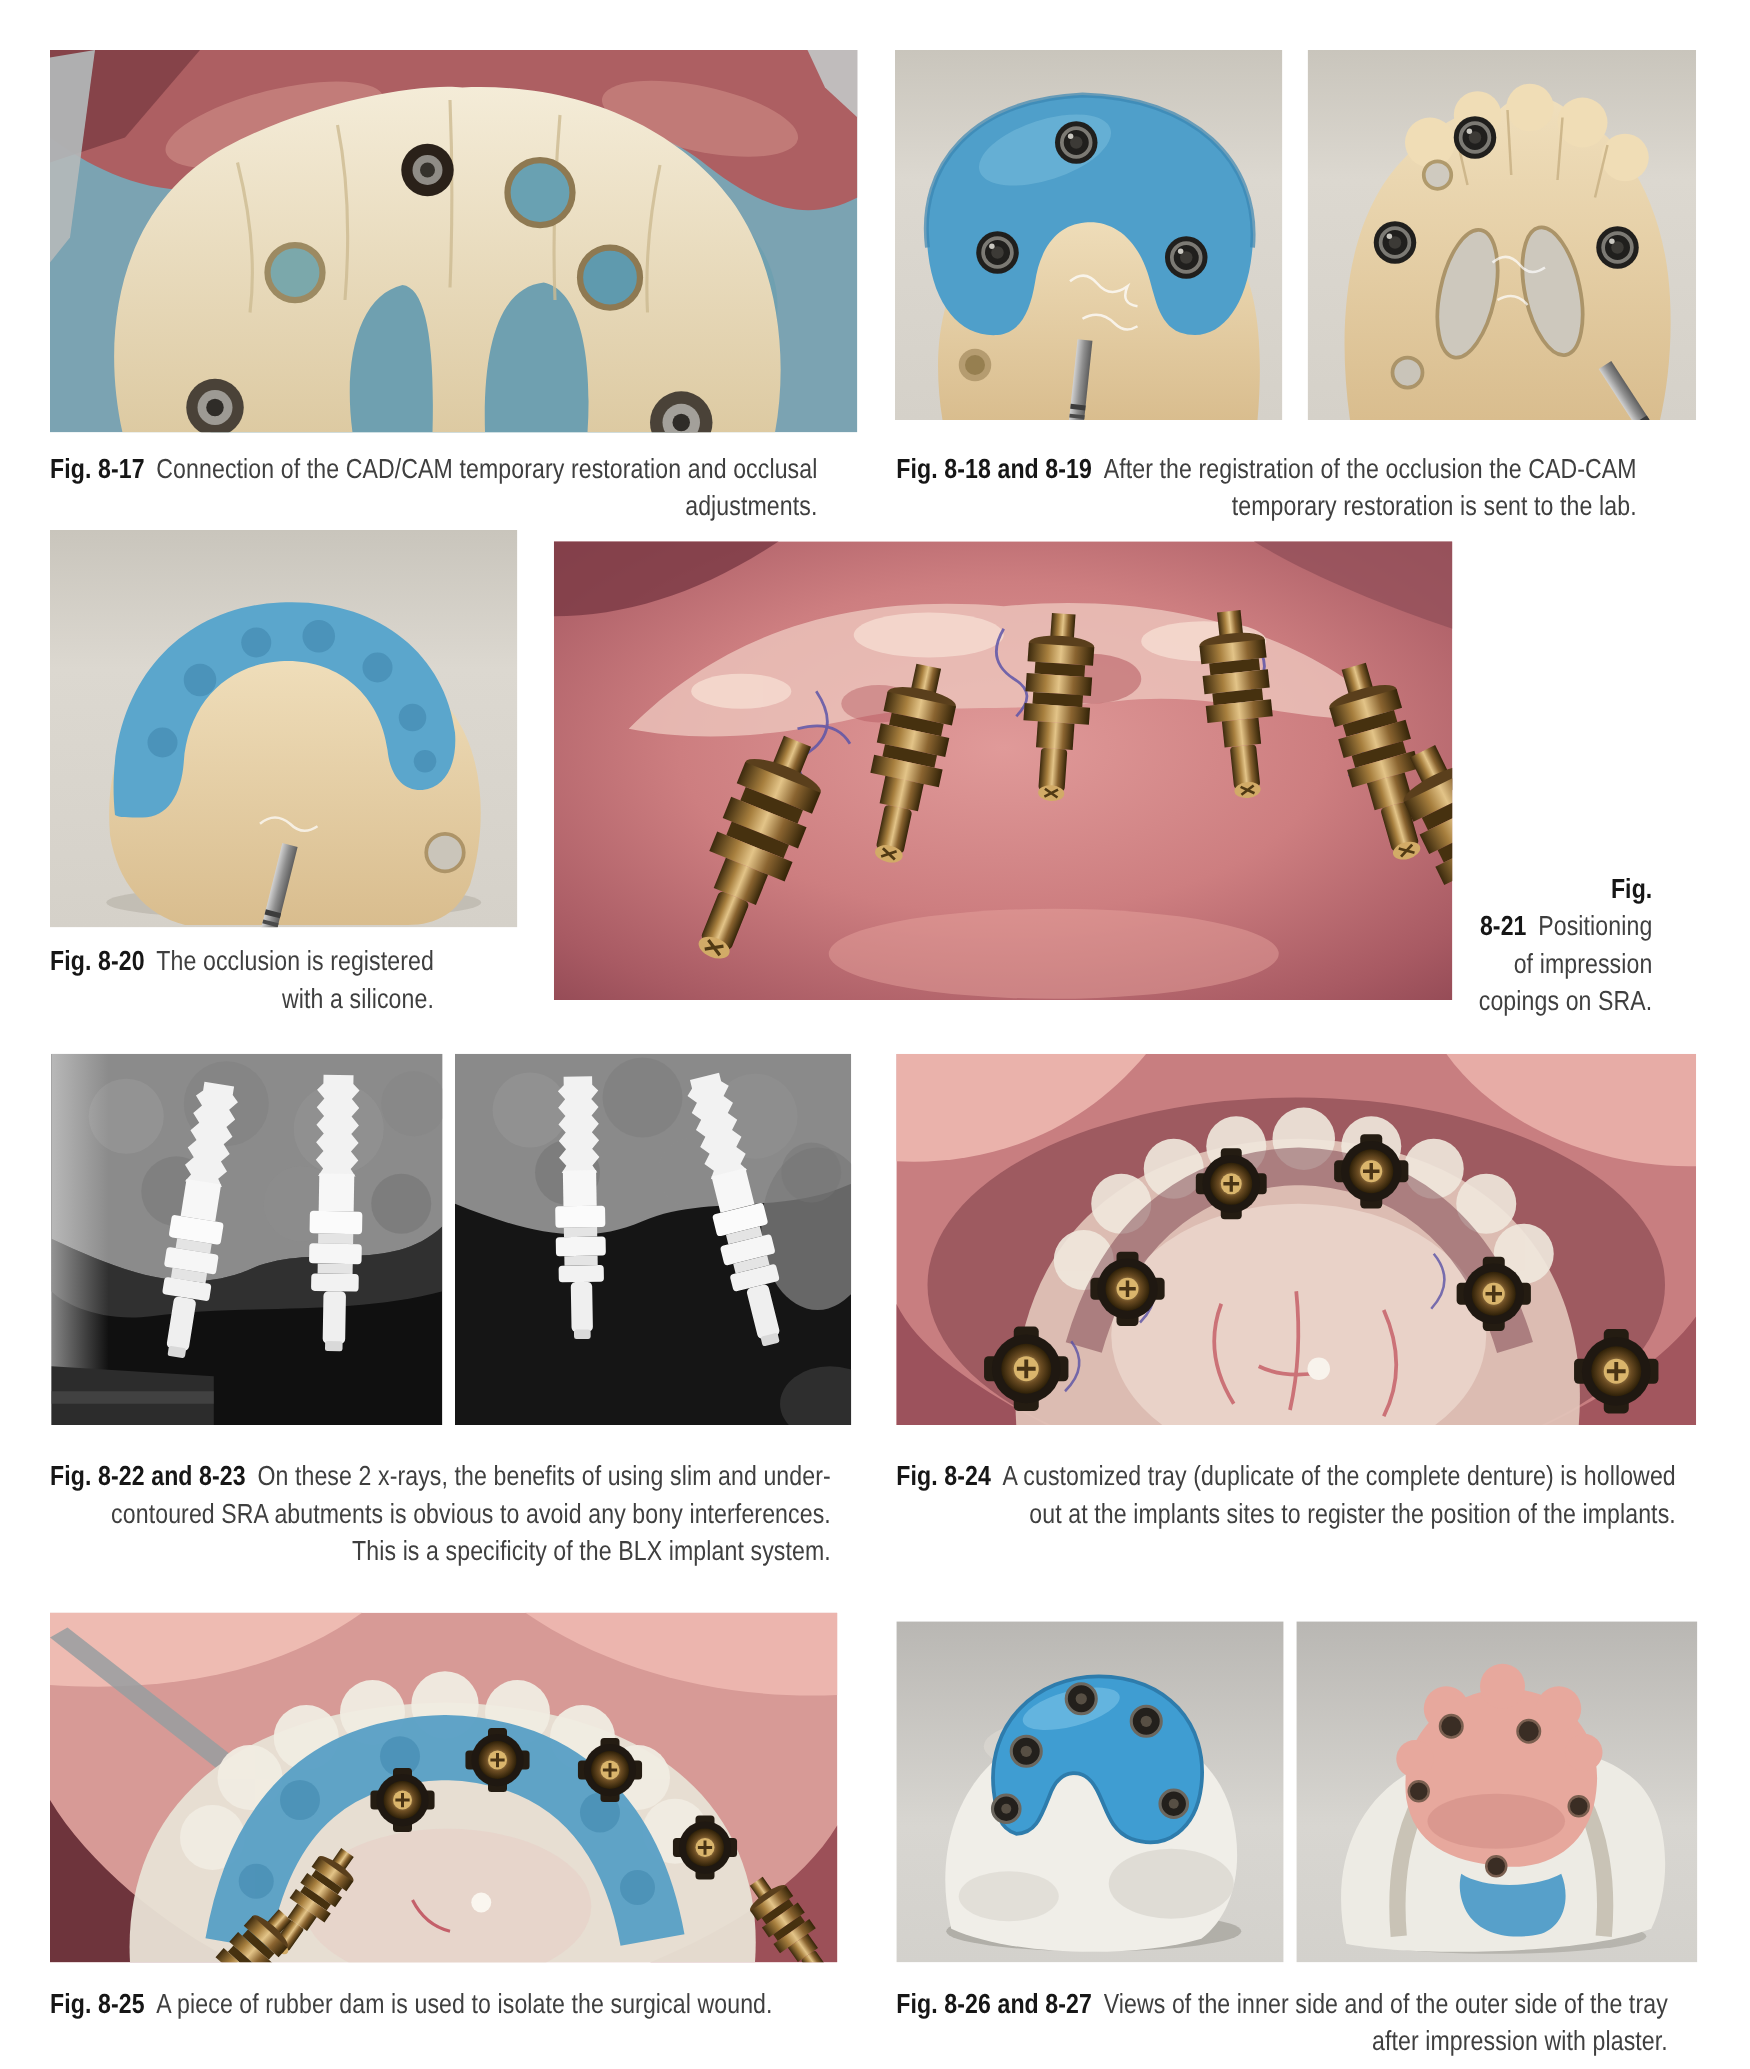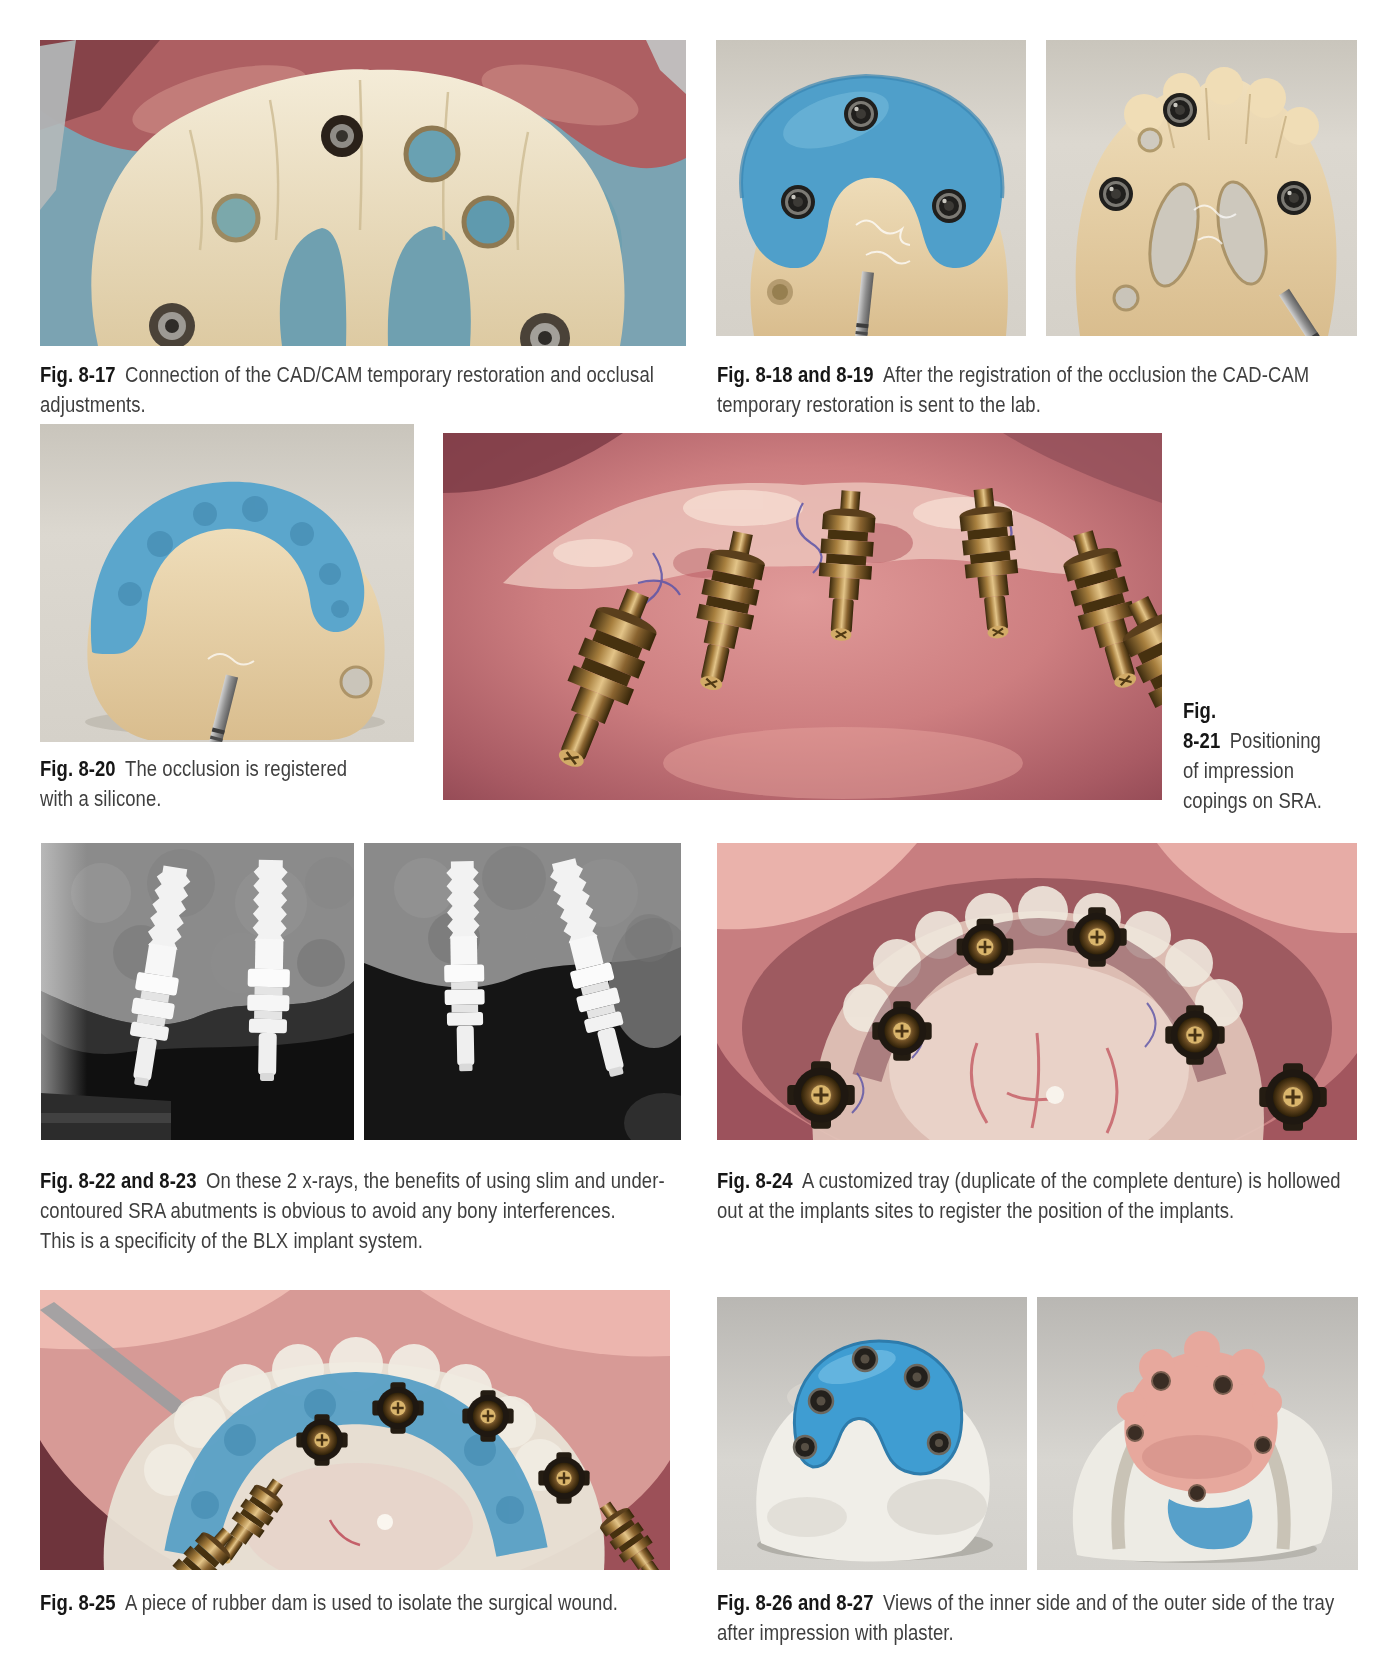--- a/index.html
+++ b/index.html
@@ -1,17 +1,17 @@
 <!DOCTYPE html>
 <html><head>
 <meta charset="utf-8">
 <style>
   html,body{margin:0;padding:0;background:#ffffff;}
   .page{position:relative;width:1400px;height:1655px;background:#ffffff;overflow:hidden;
-        font-family:"Liberation Sans",sans-serif;}
+        font-family:"Liberation Sans",sans-serif;text-align:right;}
   .fig{position:absolute;overflow:hidden;}
   .fig svg{display:block;width:100%;height:100%;}
   .cap{position:absolute;font-size:22px;line-height:30px;color:#3f3f3f;
        transform:scaleX(.84);transform-origin:0 0;white-space:nowrap;letter-spacing:.1px;}
   .cap strong{font-weight:700;color:#161616;}
 </style>
 </head>
 <body>
 
 <svg width="0" height="0" style="position:absolute" aria-hidden="true">

